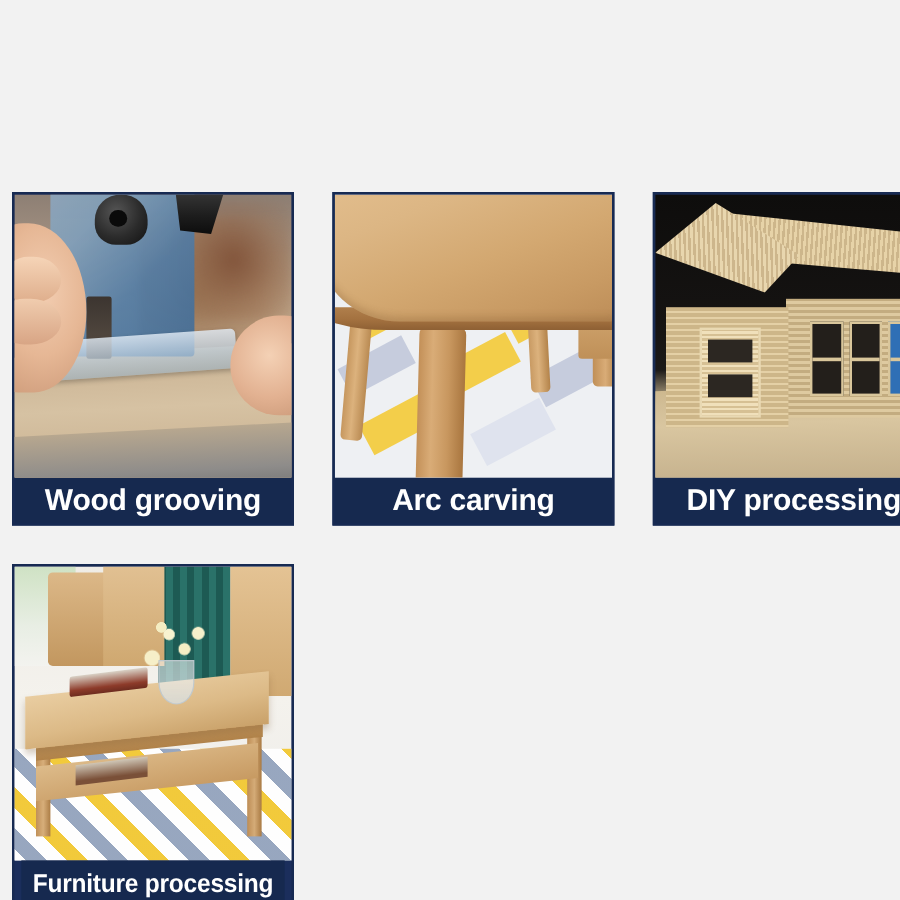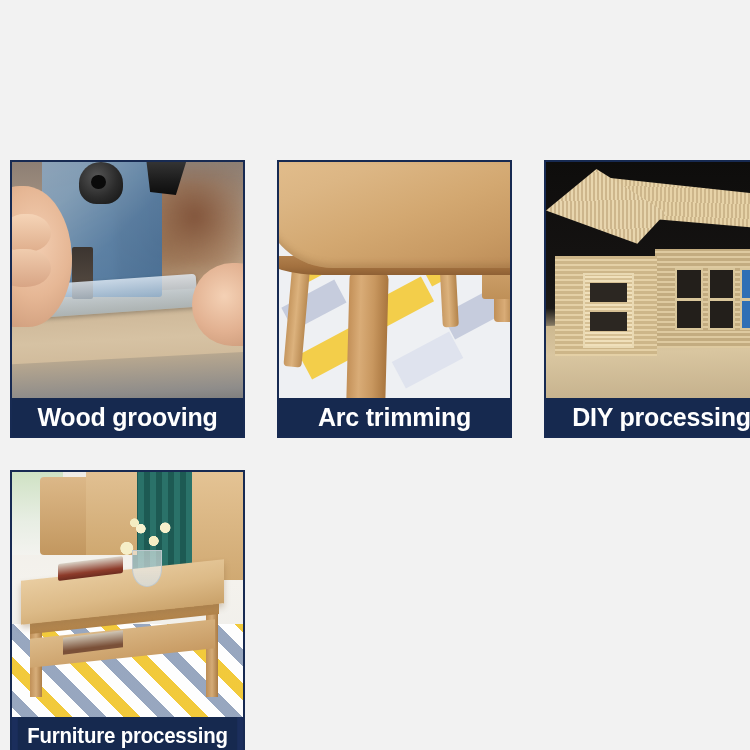--- a/index.html
+++ b/index.html
@@ -484,21 +484,21 @@
           <div class="sq" style="left:50%;top:68%;width:28%;height:18%;background:#dfe3ee;transform:rotate(-28deg);"></div>
         </div>
         <div class="layer c2-leg-l"></div>
         <div class="layer c2-leg-r"></div>
         <div class="layer c2-leg-r2"></div>
         <div class="layer c2-chair"></div>
         <div class="layer c2-leg-main"></div>
         <div class="layer c2-edge"></div>
         <div class="layer c2-top"></div>
       </div>
-      <div class="card-label">Arc trimming</div>
+      <div class="card-label">Arc carving</div>
     </div>
 
     <div class="card">
       <div class="card-photo c3">
         <div class="layer c3-floor"></div>
         <div class="layer c3-wall-side"></div>
         <div class="layer c3-wall-front"></div>
         <div class="layer c3-roof-main"></div>
         <div class="layer c3-gable"></div>
         <div class="layer c3-door"></div>

